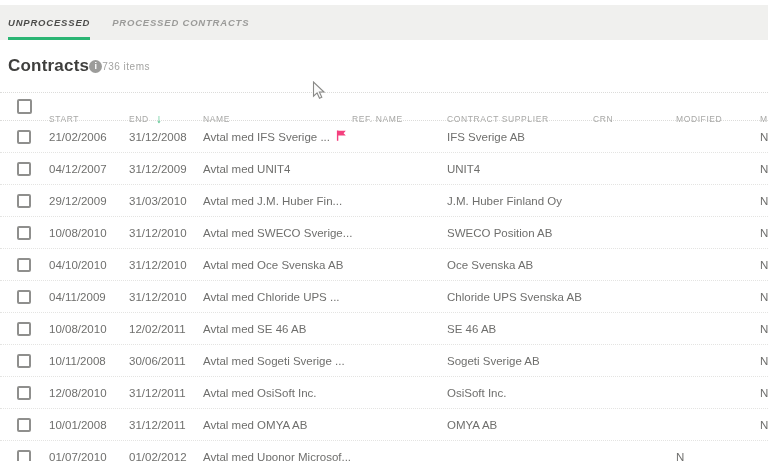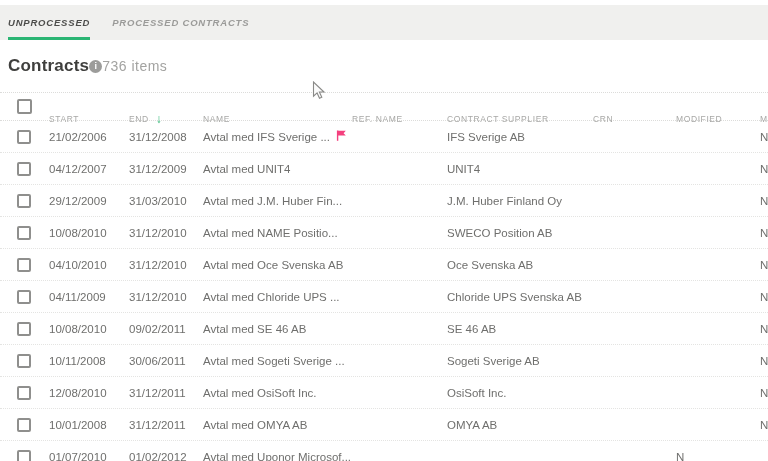--- a/index.html
+++ b/index.html
@@ -17,21 +17,21 @@
   .tab.active { color:#4d4d4b; }
   .tab.active::after { content:""; position:absolute; left:0; right:0; bottom:0;
                        height:3px; background:#2bb573; }
 
   
   .page-head { display:flex; align-items:center; padding:16px 8px 16px; }
   .page-title { font-size:17px; font-weight:bold; color:#3f3f3d; letter-spacing:.2px; }
   .info-icon { width:13px; height:13px; border-radius:50%; background:#9c9c9a;
                color:#fff; font-size:9px; font-weight:bold; display:flex;
                align-items:center; justify-content:center; line-height:1; }
-  .items-count { font-size:14px; color:#a3a3a1; letter-spacing:.5px; }
+  .items-count { font-size:10px; color:#a3a3a1; letter-spacing:.5px; }
 
   
   .grid { display:grid;
           grid-template-columns:49px 80px 74px 149px 95px 146px 83px 84px 20px;
           align-items:center; }
   .thead { height:29px; border-top:1px dotted #dcdcda; border-bottom:1px dotted #dcdcda; }
   .th { font-size:8.5px; color:#a8a8a6; letter-spacing:.6px; white-space:nowrap;
         overflow:hidden;margin-top:24px; }
   .trow { height:32px; border-bottom:1px dotted #e4e4e2; }
   .cell { font-size:11.5px; color:#6f6f6d; white-space:nowrap; overflow:hidden; }
@@ -136,21 +136,21 @@
     <div class="cell f-m">N</div>
   </div>
 
   <div class="grid trow">
     <div class="c-check cell">
       <span class="checkbox"></span>
     </div>
     <div class="cell f-start">10/08/2010</div>
     <div class="cell f-end">31/12/2010</div>
     <div class="cell name-cell">
-      <span class="f-name">Avtal med NAME Positio...</span>
+      <span class="f-name">Avtal med SWECO Sverige...</span>
 
     </div>
     <div class="cell f-ref"></div>
     <div class="cell f-supplier">SWECO Position AB</div>
     <div class="cell f-crn"></div>
     <div class="cell f-modified"></div>
     <div class="cell f-m">N</div>
   </div>
 
   <div class="grid trow">
@@ -185,21 +185,21 @@
     <div class="cell f-crn"></div>
     <div class="cell f-modified"></div>
     <div class="cell f-m">N</div>
   </div>
 
   <div class="grid trow">
     <div class="c-check cell">
       <span class="checkbox"></span>
     </div>
     <div class="cell f-start">10/08/2010</div>
-    <div class="cell f-end">09/02/2011</div>
+    <div class="cell f-end">12/02/2011</div>
     <div class="cell name-cell">
       <span class="f-name">Avtal med SE 46 AB</span>
 
     </div>
     <div class="cell f-ref"></div>
     <div class="cell f-supplier">SE 46 AB</div>
     <div class="cell f-crn"></div>
     <div class="cell f-modified"></div>
     <div class="cell f-m">N</div>
   </div>

